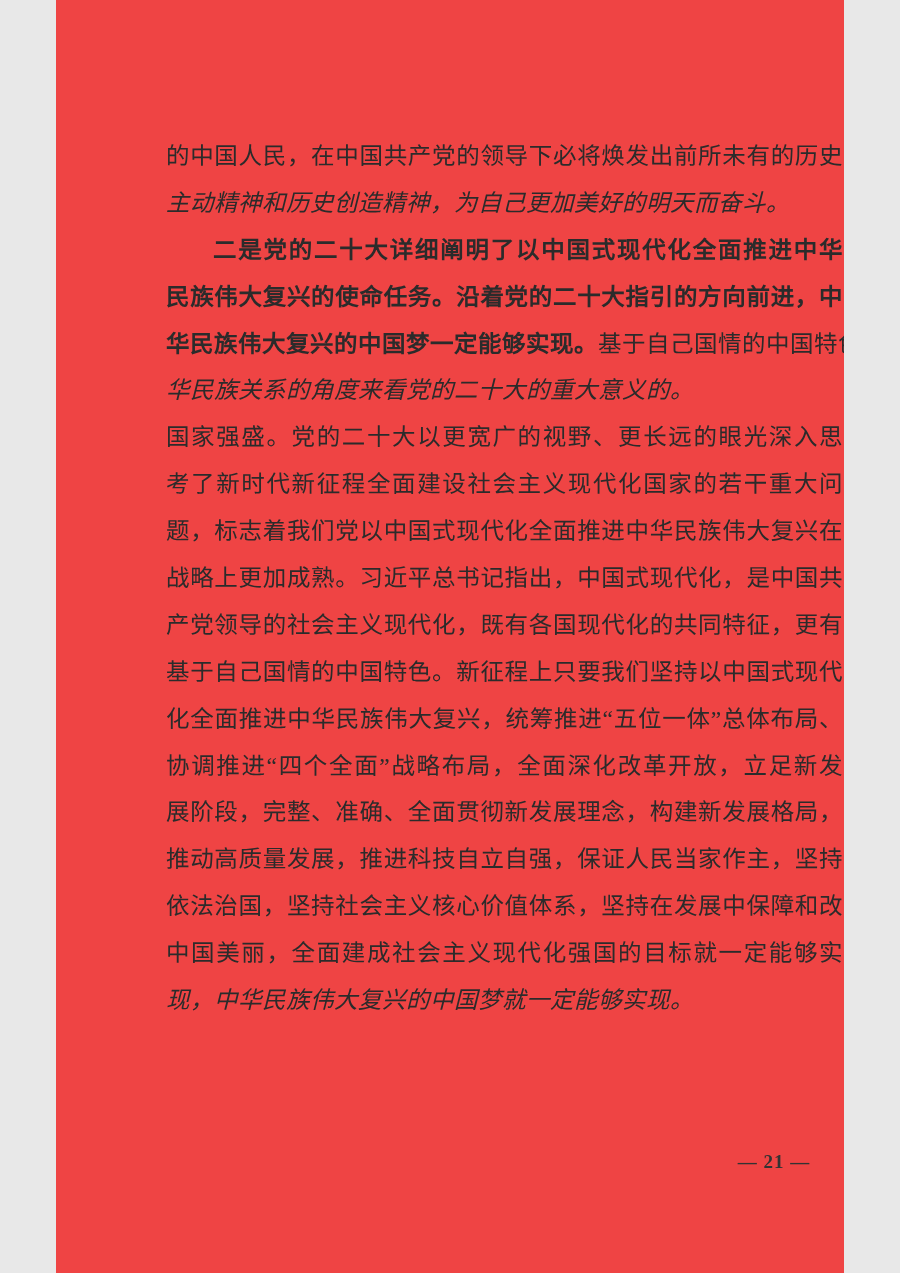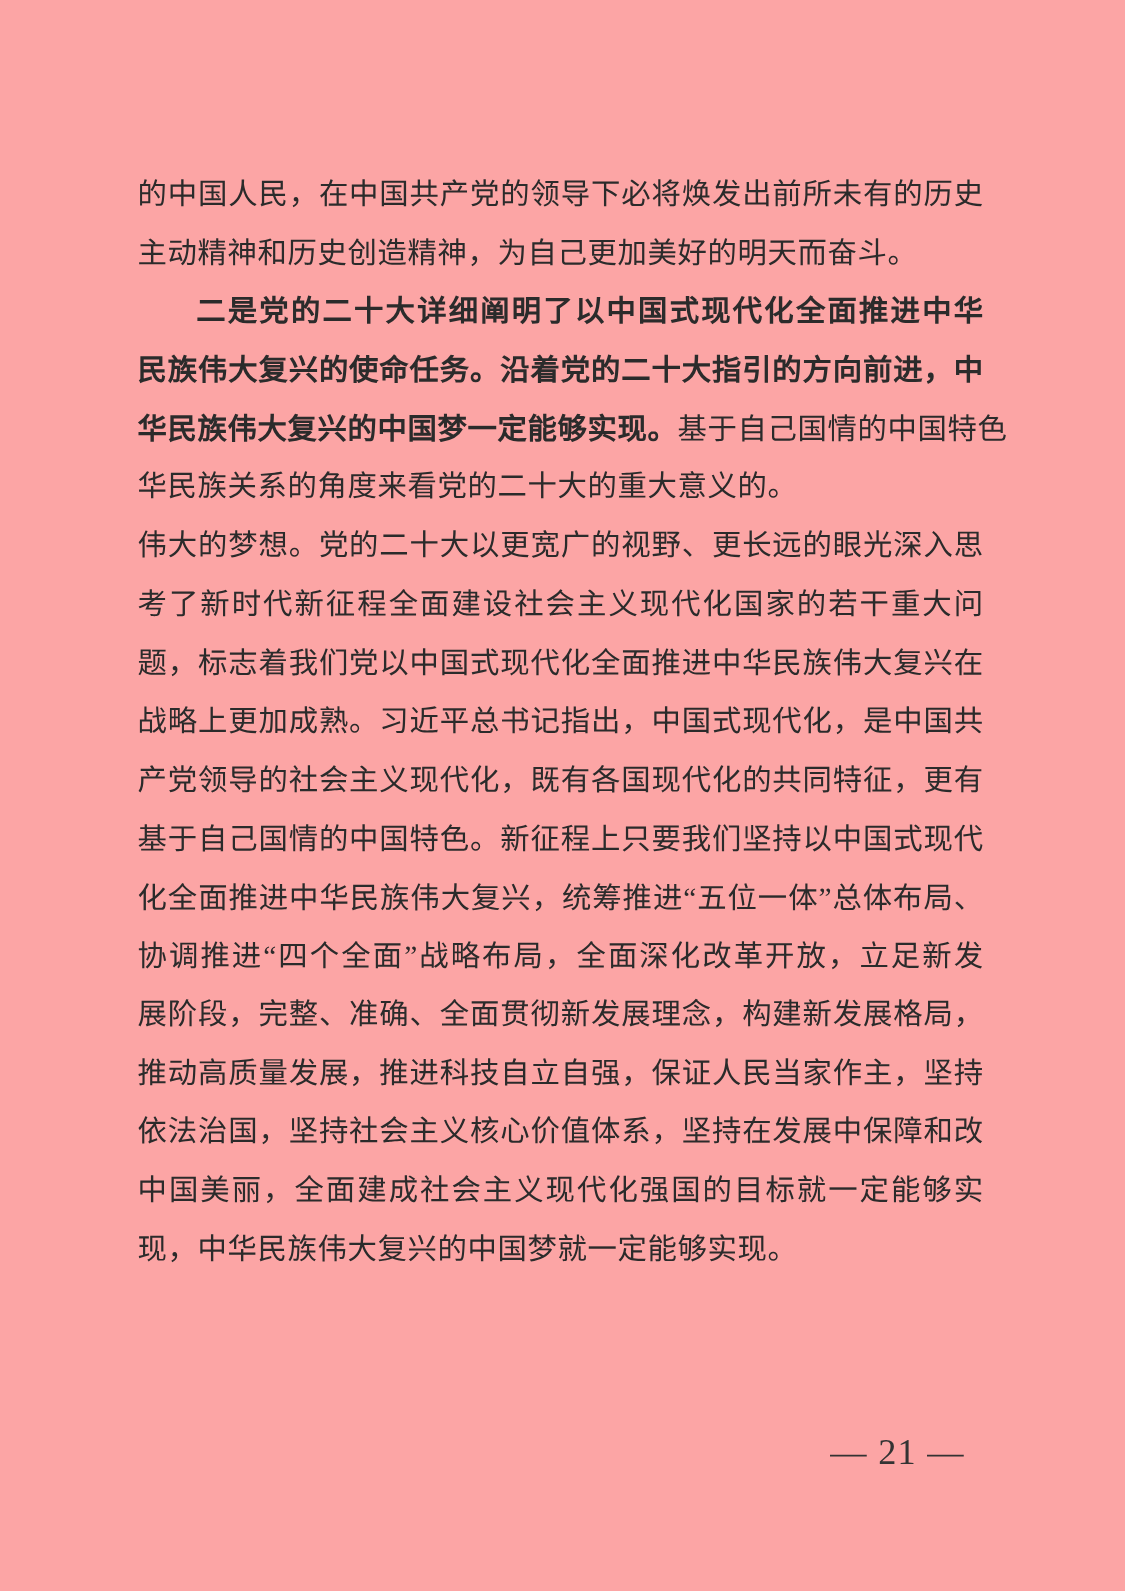--- a/index.html
+++ b/index.html
@@ -2,24 +2,24 @@
 <html lang="zh-CN"><head>
 <meta charset="utf-8">
 <style>
   html, body {
     margin: 0;
     padding: 0;
     background: #e8e8e8;
   }
   .page {
     position: relative;
-    width: 900px;
+    width: 788px;
     height: 1273px;
     margin: 0 auto;
-    background: #fca5a5;
+    background: #ef4444;
     overflow: hidden;
     font-family: "Liberation Serif", serif;
     color: #2b2b2b;
   }
   .text-block {
     position: absolute;
     left: 110px;
     top: 133px;
     width: 677px;
   }
@@ -29,53 +29,55 @@
     font-size: 23.5px;
     white-space: nowrap;
     text-align: justify;
     text-align-last: justify;
     text-justify: inter-character;
     letter-spacing: 0.5px;
   }
   .line.no-just {
     text-align: right;
     text-align-last: left;
+    font-style: italic;
   }
   .line.indent {
     text-indent: 2em;
   }
   .line .bold {
     font-weight: 700;
   }
   .page-number {
     position: absolute;
     left: 648px;
     top: 1146px;
     width: 140px;
     height: 32px;
     line-height: 32px;
     text-align: center;
-    font-size: 29px;
+    font-size: 19px;
     color: #333333;
     letter-spacing: 1px;
     white-space: nowrap;
+    font-weight: bold;
   }
 </style>
 </head>
 <body>
 
 <div class="page">
   <div class="text-block">
       <div class="line"><span>的中国人民，在中国共产党的领导下必将焕发出前所未有的历史</span></div>
       <div class="line no-just"><span>主动精神和历史创造精神，为自己更加美好的明天而奋斗。</span></div>
       <div class="line indent"><span class="bold">二是党的二十大详细阐明了以中国式现代化全面推进中华</span></div>
       <div class="line"><span class="bold">民族伟大复兴的使命任务。沿着党的二十大指引的方向前进，中</span></div>
       <div class="line"><span class="bold">华民族伟大复兴的中国梦一定能够实现。</span><span>基于自己国情的中国特色</span></div>
       <div class="line no-just"><span>华民族关系的角度来看党的二十大的重大意义的。</span></div>
-      <div class="line"><span>伟大的梦想。党的二十大以更宽广的视野、更长远的眼光深入思</span></div>
+      <div class="line"><span>国家强盛。党的二十大以更宽广的视野、更长远的眼光深入思</span></div>
       <div class="line"><span>考了新时代新征程全面建设社会主义现代化国家的若干重大问</span></div>
       <div class="line"><span>题，标志着我们党以中国式现代化全面推进中华民族伟大复兴在</span></div>
       <div class="line"><span>战略上更加成熟。习近平总书记指出，中国式现代化，是中国共</span></div>
       <div class="line"><span>产党领导的社会主义现代化，既有各国现代化的共同特征，更有</span></div>
       <div class="line"><span>基于自己国情的中国特色。新征程上只要我们坚持以中国式现代</span></div>
       <div class="line"><span>化全面推进中华民族伟大复兴，统筹推进“五位一体”总体布局、</span></div>
       <div class="line"><span>协调推进“四个全面”战略布局，全面深化改革开放，立足新发</span></div>
       <div class="line"><span>展阶段，完整、准确、全面贯彻新发展理念，构建新发展格局，</span></div>
       <div class="line"><span>推动高质量发展，推进科技自立自强，保证人民当家作主，坚持</span></div>
       <div class="line"><span>依法治国，坚持社会主义核心价值体系，坚持在发展中保障和改</span></div>

